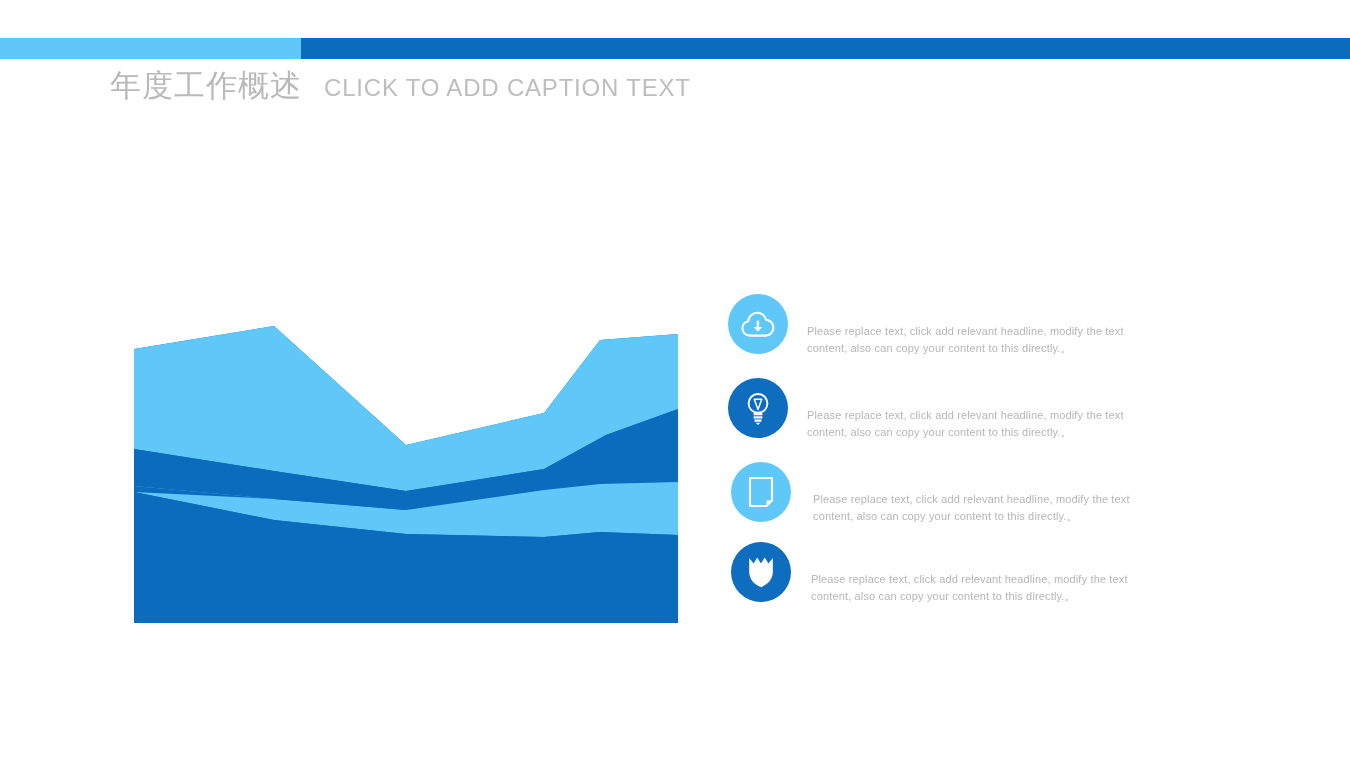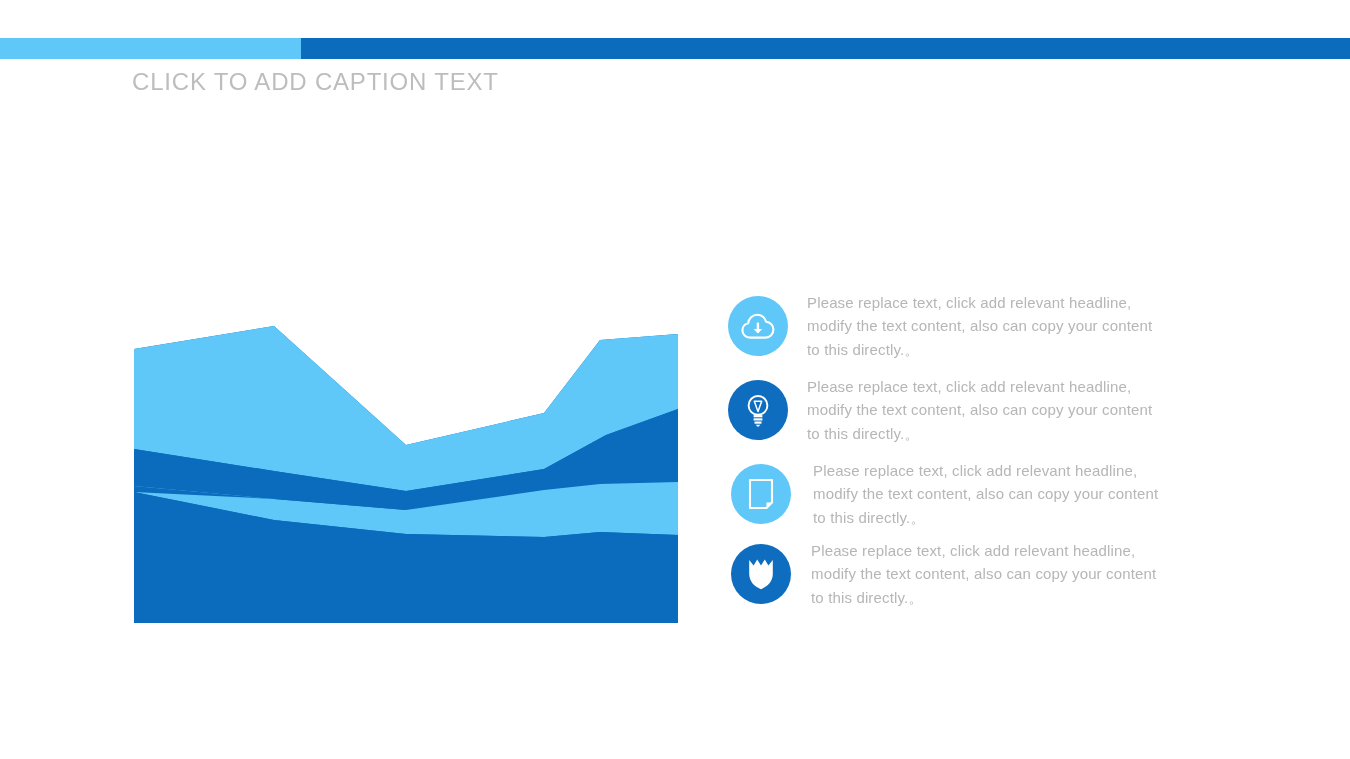--- a/index.html
+++ b/index.html
@@ -103,40 +103,42 @@
     align-items: center;
     justify-content: center;
   }
   .bullet-icon.light { background: #5FC8F8; }
   .bullet-icon.dark  { background: #0E6DBE; }
   .bullet-icon svg { display: block; }
 
   .bullet-text {
     margin-left: 0;
     padding-left: 0;
-    font-size: 15px;
+    font-size: 11px;
     line-height: 1.55;
     color: #b6b6b6;
     letter-spacing: 0.15px;
     max-width: 360px;
+    margin-top: 32px;
   }
   .bullet-row.r0 .bullet-text { margin-left: 19px; }
   .bullet-row.r1 .bullet-text { margin-left: 19px; }
   .bullet-row.r2 .bullet-text { margin-left: 22px; }
   .bullet-row.r3 .bullet-text { margin-left: 20px; }
 </style>
 </head>
 <body>
 
 <div class="topbar">
   <div class="topbar-left"></div>
   <div class="topbar-right"></div>
 </div>
 
 <div class="header">
+  <div class="header-title-cn">年度工作概述</div>
   <div class="header-caption">CLICK TO ADD CAPTION TEXT</div>
 </div>
 
 <div class="chart-wrap">
   <svg viewBox="0 0 544 329" xmlns="http://www.w3.org/2000/svg">
 
     <path fill="#0B6CBE" d="M0,329 L0,55 L140,32 L272,151 L410,119 L466,46 L544,40 L544,329 Z"></path>
 
     <path fill="#5FC8F8" d="M0,55 L140,32 L272,151 L410,119 L466,46 L544,40
              L544,115 L472,141 L410,175 L272,197 L140,177 L0,155 Z"></path>

